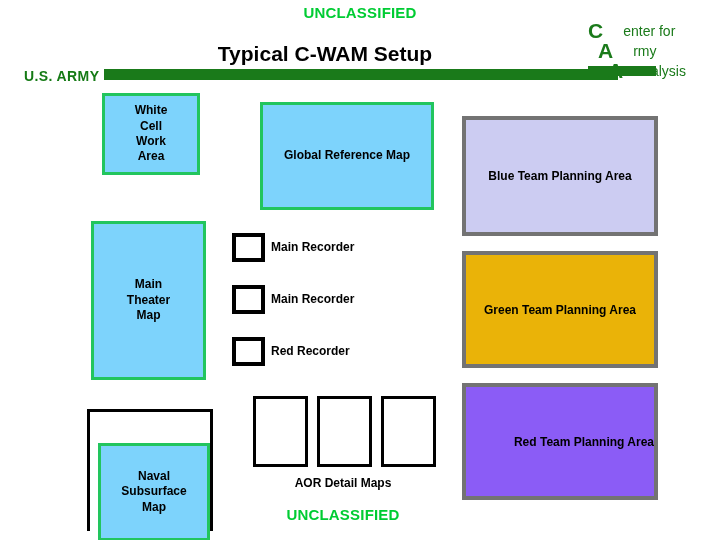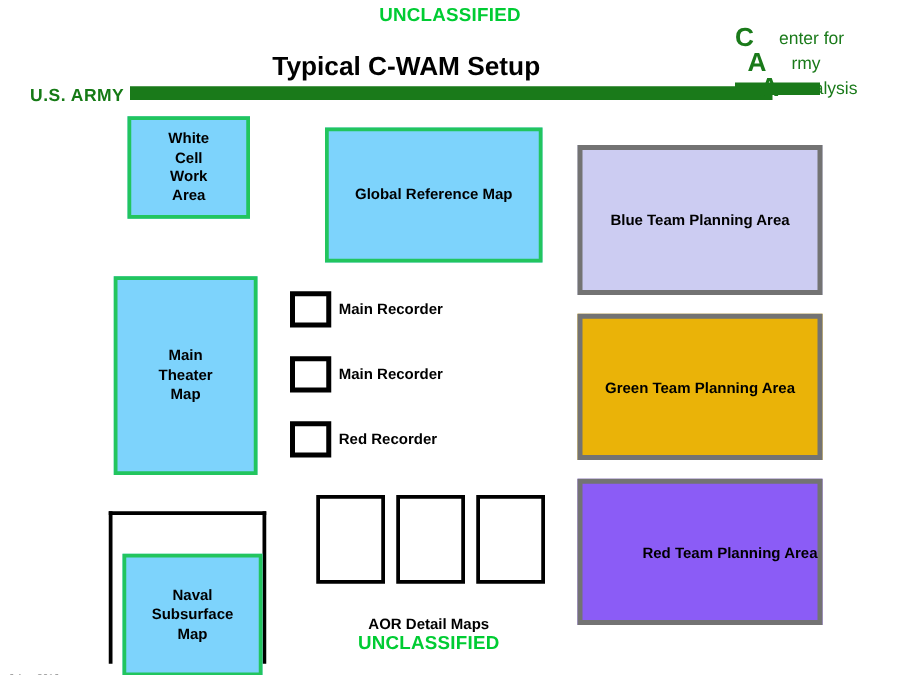--- a/index.html
+++ b/index.html
@@ -176,21 +176,20 @@
   .aor-3 { left: 381px; }
   .aor-caption {
     position: absolute;
     left: 243px;
     top: 476px;
     width: 200px;
     text-align: center;
     font-size: 12px;
     font-weight: bold;
     color: #000000;
-    margin-top: 16px;
   }
 
   
   .panel {
     position: absolute;
     left: 462px;
     width: 196px;
     box-sizing: border-box;
     border: 4px solid #737373;
     display: flex;

